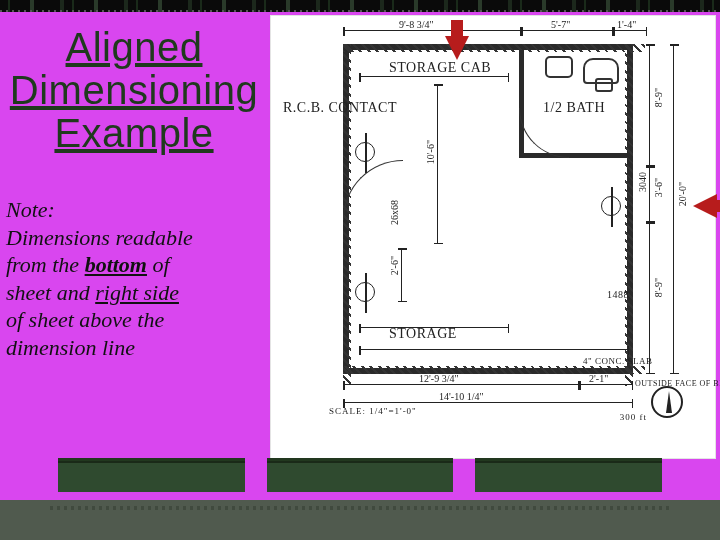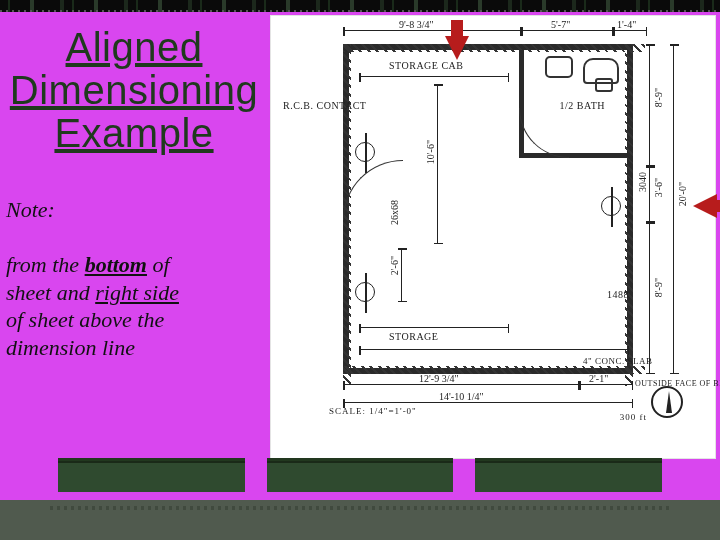--- a/index.html
+++ b/index.html
@@ -98,21 +98,21 @@
   }
   .toilet::after{content:"";position:absolute;left:10px;bottom:-10px;width:14px;height:10px;border:2px solid #333;border-radius:3px;}
   .sink {
     position:absolute; right:54px; top:6px; width:28px; height:22px;
     border:2px solid #333; border-radius:5px;
   }
   .door-swing {
     position:absolute; border:1.5px solid #333; border-radius: 0 0 0 100%;
     border-top:none; border-right:none;
   }
-  .bp-label { position:absolute; font-size:10px; letter-spacing:0.5px; white-space:nowrap; text-align:center; color:#222;}
+  .bp-label { position:absolute; font-size:14px; letter-spacing:0.5px; white-space:nowrap; text-align:center; color:#222;}
   .bp-label.big { font-size:18px; letter-spacing:3px; }
   .dim-line-h { position:absolute; height:0; border-top:1.5px solid #222; }
   .dim-line-h::before, .dim-line-h::after { content:""; position:absolute; top:-4px; width:1.5px; height:9px; background:#222;}
   .dim-line-h::before{left:0;} .dim-line-h::after{right:0;}
   .dim-line-v { position:absolute; width:0; border-left:1.5px solid #222; }
   .dim-line-v::before, .dim-line-v::after { content:""; position:absolute; left:-4px; height:1.5px; width:9px; background:#222;}
   .dim-line-v::before{top:0;} .dim-line-v::after{bottom:0;}
   .dim-text { position:absolute; font-size:10px; font-family:'Comic Sans MS', cursive; color:#222; white-space:nowrap;}
   .dim-text.v { writing-mode: vertical-rl; transform: rotate(180deg); }
   .red-arrow {
@@ -170,21 +170,21 @@
 <body>
 
 <div class="top-border"></div>
 
 <div class="content-area">
 
   <div class="title">Aligned Dimensioning Example</div>
 
   <div class="note">
     <span>Note:</span><br>
-    <br>
+    <span>Dimensions readable</span><br>
     <span>from the </span><span class="s1">bottom</span><span> of</span><br>
     <span>sheet and </span><span class="s2">right side</span><br>
     <span>of sheet </span><span class="s3">above</span><span> the</span><br>
     <span>dimension line</span>
   </div>
 
   <div class="floorplan">
     <div class="blueprint">
 
       <div class="dim-line-h" style="left:54px; top:8px; width:178px;"></div>

